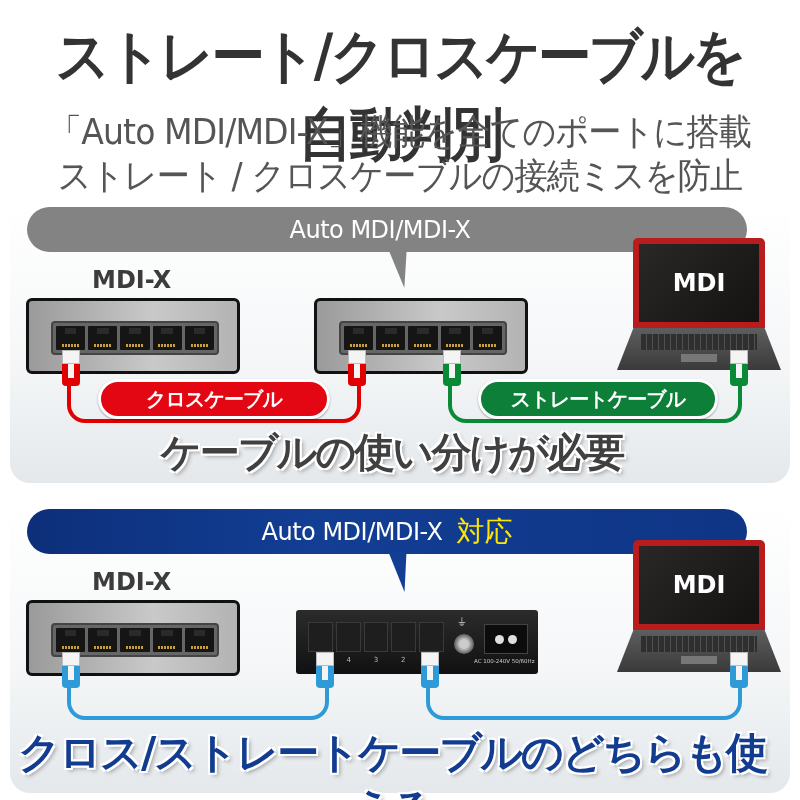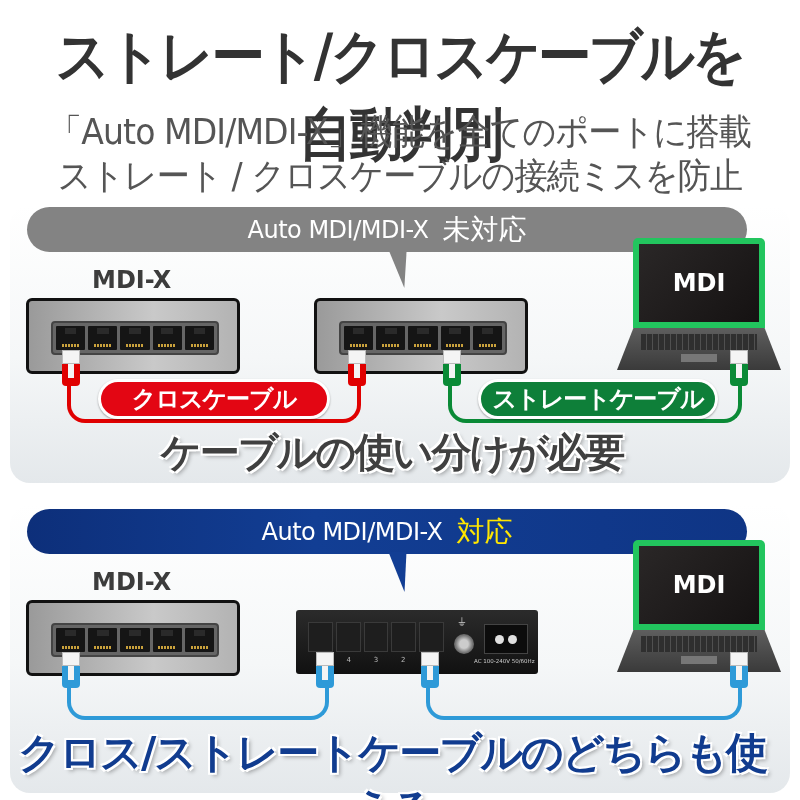--- a/index.html
+++ b/index.html
@@ -96,21 +96,21 @@
   }
   .bswitch .ac i { display: block; width: 9px; height: 9px; border-radius: 50%; background: #e0e0e0; }
   .bswitch .ac-label {
     position: absolute; left: 178px; top: 48px; font-size: 5.5px; color: #ccc; white-space: nowrap;
   }
 
   
   .laptop { position: absolute; width: 164px; height: 140px; }
   .laptop .screen {
     position: absolute; left: 16px; top: 0; width: 132px; height: 90px;
-    background: #22c55e; border-radius: 5px 5px 0 0; padding: 6px;
+    background: #b91c1c; border-radius: 5px 5px 0 0; padding: 6px;
   }
   .laptop .screen .display {
     width: 100%; height: 100%;
     background: linear-gradient(135deg, #2a2727 0%, #151212 100%);
     display: flex; align-items: center; justify-content: center;
     color: #fff; font-weight: bold; font-size: 24px;
   }
   .laptop .base {
     position: absolute; left: 0; top: 90px; width: 164px; height: 42px;
     background: linear-gradient(#5e5e5e, #3a3a3a);
@@ -138,21 +138,21 @@
   .cable {
     position: absolute; border-style: solid; border-top: none; border-radius: 0 0 18px 18px;
   }
   .red { border-color: #e00000; background-color: #e00000; }
   .green { border-color: #0a8a36; background-color: #0a8a36; }
   .blue-c { border-color: #2e9ad8; background-color: #2e9ad8; }
   .cable.red, .cable.green, .cable.blue-c { background: transparent; border-width: 0 4px 4px 4px; }
 
   .cable-pill {
     position: absolute; height: 40px; border-radius: 20px; border: 3px solid #fff;
-    color: #fff; font-weight: bold; font-size: 24px;
+    color: #fff; font-weight: bold; font-size: 20px;
     display: flex; align-items: center; justify-content: center;
     box-shadow: 0 1px 2px rgba(0,0,0,0.35); letter-spacing: -1px;
   }
   .cable-pill.red-pill { background: #e30613; }
   .cable-pill.green-pill { background: #0e7f39; }
 
   .footer-text {
     position: absolute; left: 0; width: 784px; text-align: center; font-weight: bold;
     letter-spacing: -2px;
   }
@@ -168,21 +168,20 @@
 </head>
 <body>
 
 <div class="headline">ストレート/クロスケーブルを自動判別</div>
 <div class="subline l1">「Auto MDI/MDI-X」機能を全てのポートに搭載</div>
 <div class="subline l2">ストレート / クロスケーブルの接続ミスを防止</div>
 
 <div class="panel top"></div>
 <div class="banner-bar gray">
   <span class="lead">Auto MDI/MDI-X</span>
-  <span class="tail">未対応</span>
 </div>
 <div class="tail-pointer gray"></div>
 
 <div class="device-label" style="left:92px; top:266px;">MDI-X</div>
 
 <div class="hub" style="left:26px; top:298px;">
   <div class="portbay">
     <div class="port"></div>
     <div class="port"></div>
     <div class="port"></div>

